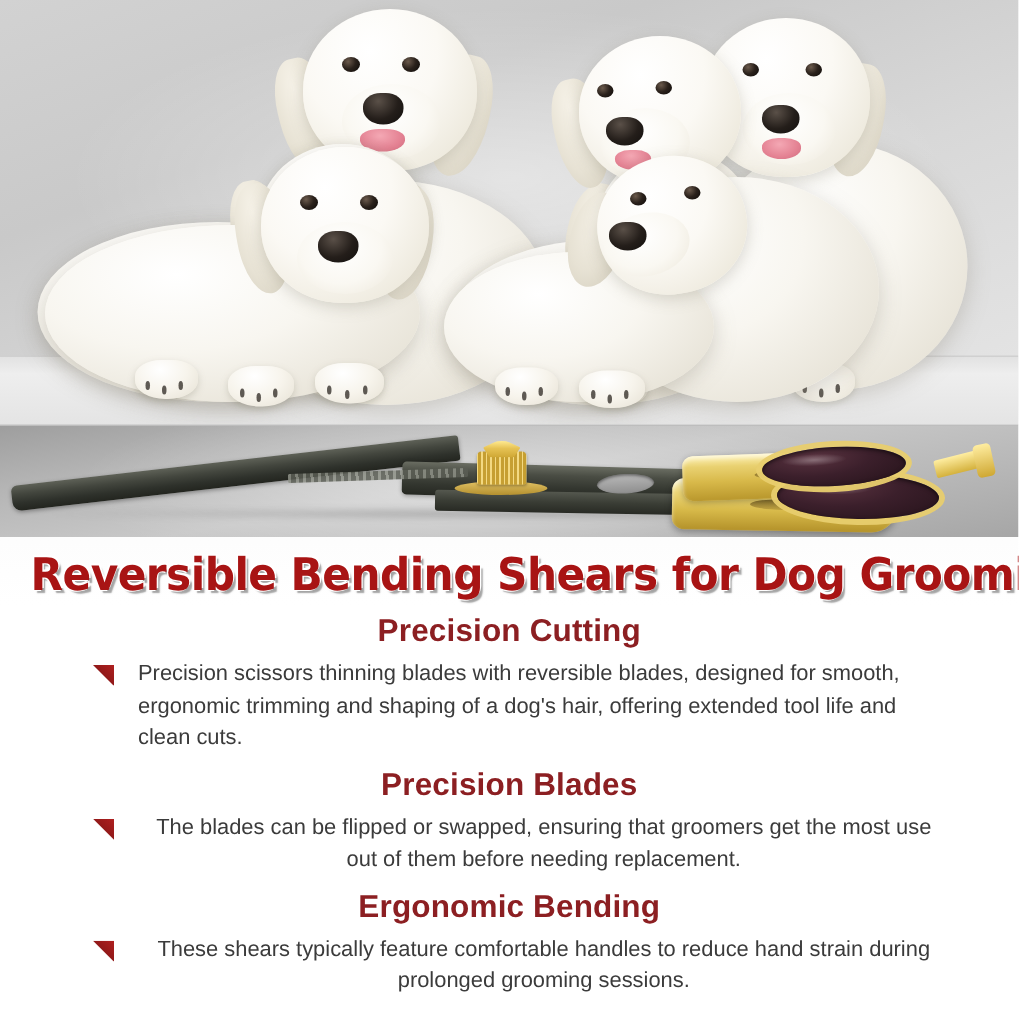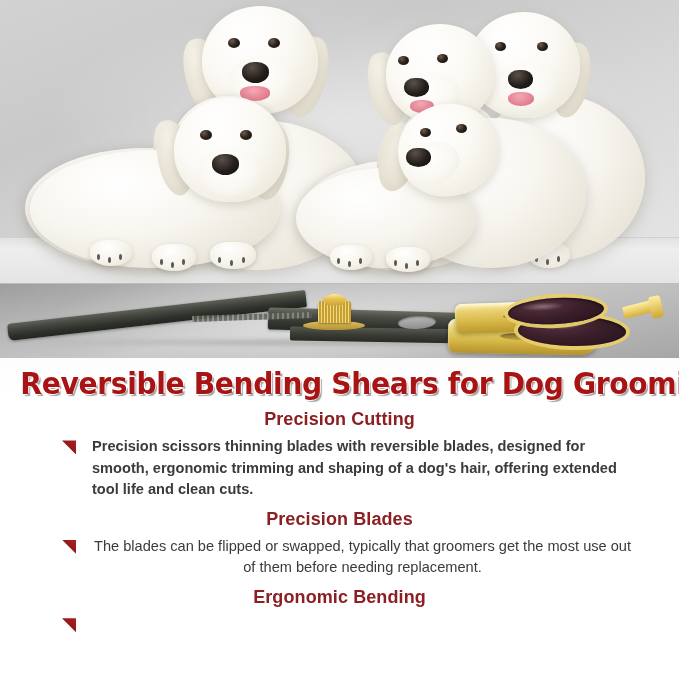--- a/index.html
+++ b/index.html
@@ -194,21 +194,21 @@
       -1px -1px 0 #ffffff,
        1px -1px 0 #ffffff,
       -1px  1px 0 #ffffff,
        2px  2px 1px rgba(90,90,90,.55);
     white-space:nowrap;
   }
 
   .section { margin-top:9px; }
   .section-heading {
     text-align:center;
-    font-size:18px;
+    font-size:21px;
     font-weight:bold;
     color:#8c1f22;
     letter-spacing:.1px;
     margin-bottom:6px;
   }
   .bullet-row {
     display:flex;
     align-items:flex-start;
     padding:0 46px 0 62px;
   }
@@ -220,21 +220,21 @@
     clip-path:polygon(0% 0%, 100% 0%, 0% 100%);
     transform:rotate(180deg) scaleY(-1);
   }
   .bullet-text {
     flex:1 1 auto;
     font-size:14.6px;
     line-height:1.45;
     color:#3b3b3b;
   }
   .bullet-text.centered { text-align:center; }
-  .bullet-text.left { text-align:left;font-weight:bold; }
+  .bullet-text.left { text-align:left; }
 </style>
 </head>
 <body>
 
 <div id="page">
 
   <div class="hero">
     <div class="hero-vignette"></div>
     <div class="hero-floor"></div>
 
@@ -411,25 +411,26 @@
       <div class="bullet-row">
         <span class="bullet-mark"></span>
         <p class="bullet-text left">Precision scissors thinning blades with reversible blades, designed for smooth, ergonomic trimming and shaping of a dog's hair, offering extended tool life and clean cuts.</p>
       </div>
     </div>
 
     <div class="section">
       <h2 class="section-heading">Precision Blades</h2>
       <div class="bullet-row">
         <span class="bullet-mark"></span>
-        <p class="bullet-text centered">The blades can be flipped or swapped, typically that groomers get the most use out of them before needing replacement.</p>
+        <p class="bullet-text centered">The blades can be flipped or swapped, ensuring that groomers get the most use out of them before needing replacement.</p>
       </div>
     </div>
 
     <div class="section">
       <h2 class="section-heading">Ergonomic Bending</h2>
       <div class="bullet-row">
         <span class="bullet-mark"></span>
+        <p class="bullet-text centered">These shears typically feature comfortable handles to reduce hand strain during prolonged grooming sessions.</p>
       </div>
     </div>
 
   </div>
 </div>
 
 </body></html>

